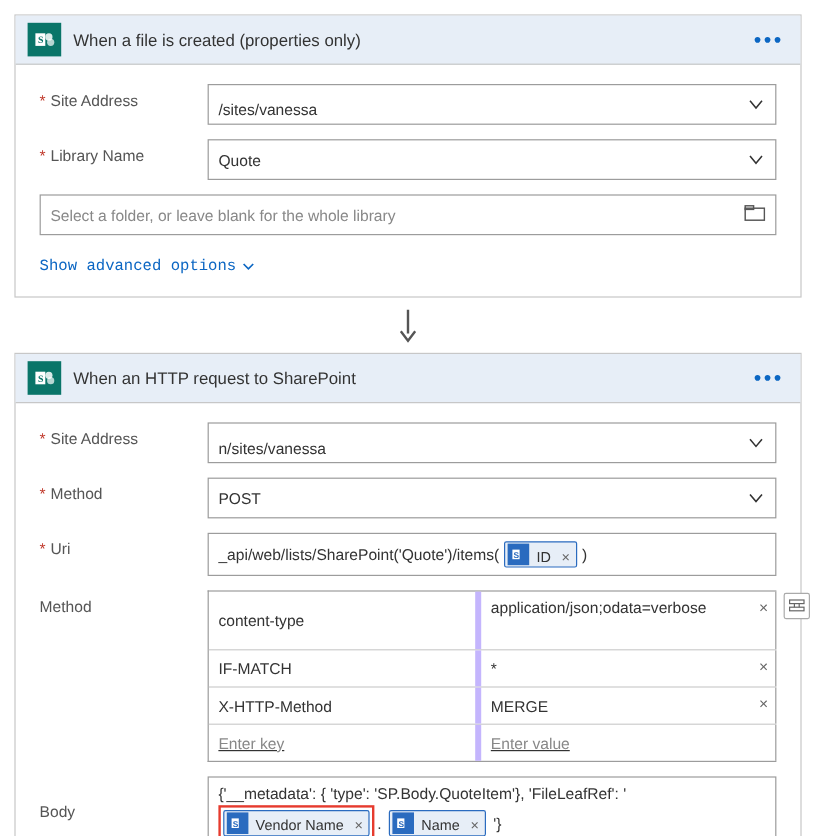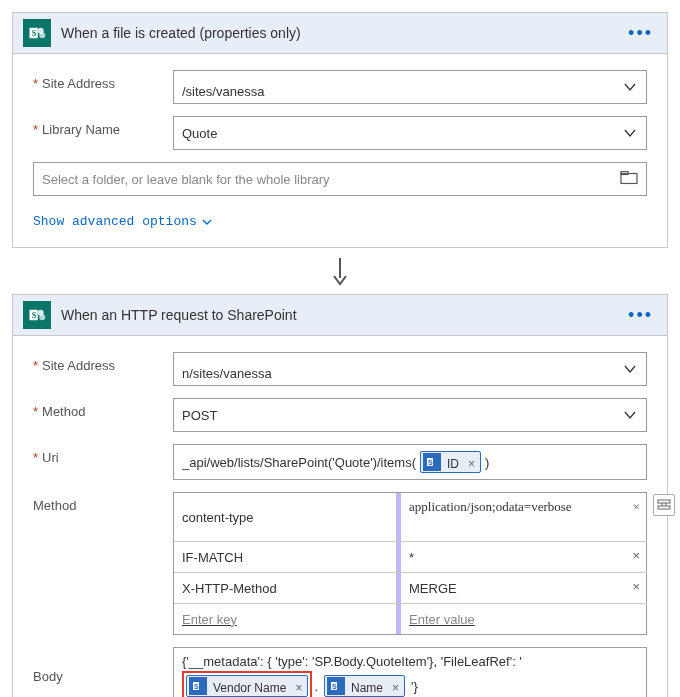--- a/index.html
+++ b/index.html
@@ -198,21 +198,21 @@
     width: 48%;
     border-right: 5px solid #c4b5fd;
   }
   .hdr-val {
     flex:1;
     border-right: 1px solid #9c9c9c;
     padding-right: 26px;
     position:relative;
     word-break: break-word;
   }
-  .hdr-val.tall { min-height: 48px; align-items:flex-start;font-family:Liberation Serif, serif; }
+  .hdr-val.tall { min-height: 48px; align-items:flex-start; }
   .hdr-x {
     position:absolute;
     right:6px;
     top:6px;
     color:#666;
     cursor:pointer;
     font-size:13px;
   }
   .hdr-placeholder { color:#888; }
   .mode-toggle {

